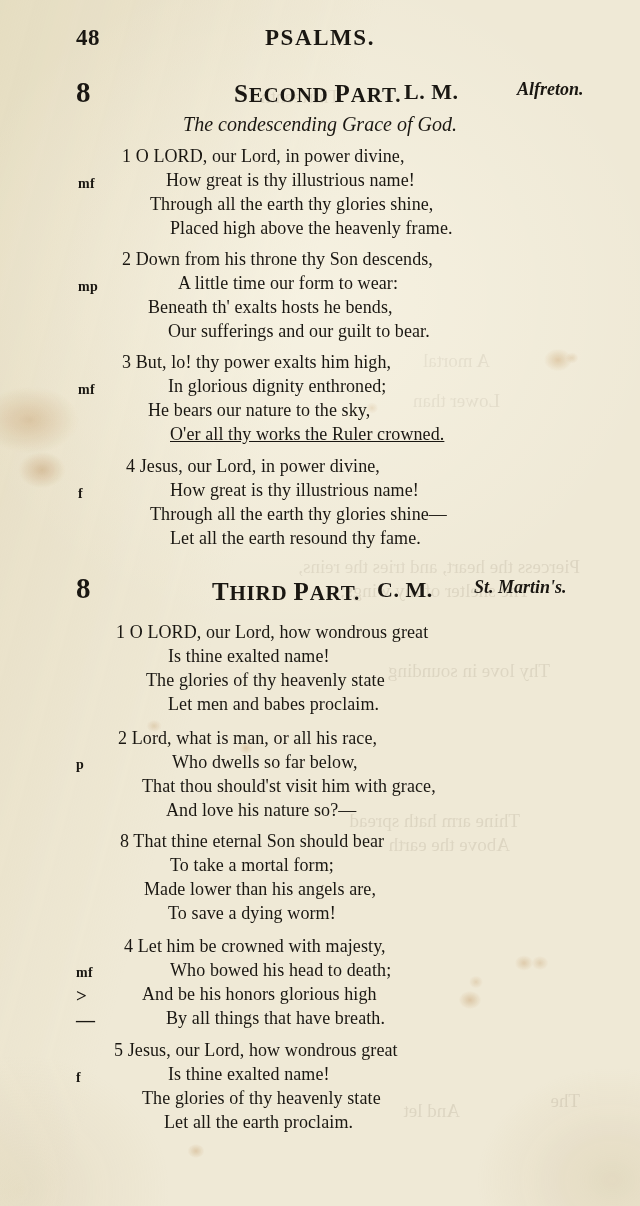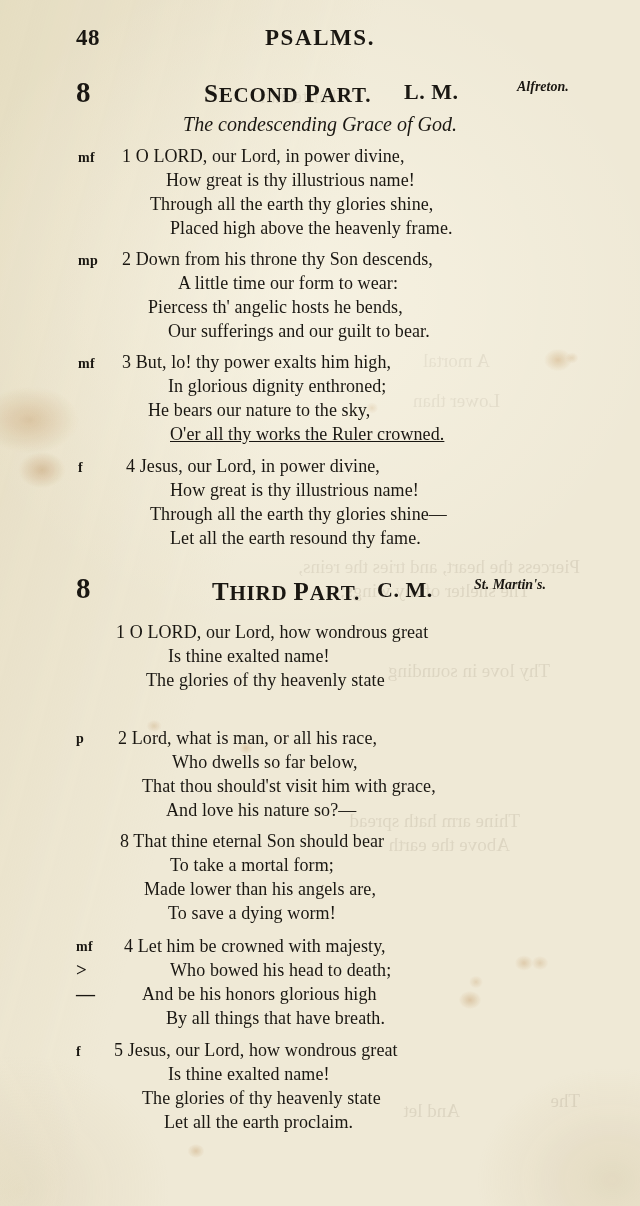--- a/index.html
+++ b/index.html
@@ -94,40 +94,41 @@
     font-weight: 700;
     letter-spacing: .8px;
   }
   .part-label .cap { font-size: 25px; }
   .meter {
     font-size: 22px;
     font-weight: 700;
     letter-spacing: .5px;
   }
   .tune {
-    font-size: 14px;
+    font-size: 18px;
     font-weight: 700;
     font-style: italic;
   }
   .subtitle {
     left: 0; right: 0;
     text-align: center;
     font-size: 20px;
     font-style: italic;
   }
 
   .verse-line {
     font-size: 18px;
     line-height: 24px;
     letter-spacing: .1px;
   }
   .dyn {
     font-size: 14px;
     font-weight: 700;
     letter-spacing: .3px;
+    margin-top: 26px;
   }
   .dyn.sym { font-size: 19px; font-weight: 700; }
   .dyn.dash { font-size: 19px; font-weight: 700; }
 
   
   #content { text-rendering: optimizeLegibility; }
 </style>
 </head>
 <body>
 
@@ -149,37 +150,37 @@
   <div id="paper-texture"></div>
   <div id="paper-lighten"></div>
 
   <div id="content">
 
     <div class="abs page-num">48</div>
     <div class="abs running-head">PSALMS.</div>
 
     <div class="abs hymn-num" style="left:76px; top:76px;">8</div>
 
-    <div class="abs part-label" style="left:204px; top:80px;"><span class="cap">S</span><span>ECOND </span><span class="cap">P</span><span>ART.</span></div>
+    <div class="abs part-label" style="left:234px; top:80px;"><span class="cap">S</span><span>ECOND </span><span class="cap">P</span><span>ART.</span></div>
 
     <div class="abs meter" style="left:404px; top:79px;">L. M.</div>
     <div class="abs tune" style="left:517px; top:79px;">Alfreton.</div>
 
     <div class="abs subtitle" style="top:113px;">The condescending Grace of God.</div>
 
     <div class="abs dyn" style="left:78px; top:150px;">mf</div>
     <div class="abs verse-line" style="left:122px; top:144px;">1 O LORD, our Lord, in power divine,</div>
     <div class="abs verse-line" style="left:166px; top:168px;">How great is thy illustrious name!</div>
     <div class="abs verse-line" style="left:150px; top:192px;">Through all the earth thy glories shine,</div>
     <div class="abs verse-line" style="left:170px; top:216px;">Placed high above the heavenly frame.</div>
 
     <div class="abs dyn" style="left:78px; top:253px;">mp</div>
     <div class="abs verse-line" style="left:122px; top:247px;">2 Down from his throne thy Son descends,</div>
     <div class="abs verse-line" style="left:178px; top:271px;">A little time our form to wear:</div>
-    <div class="abs verse-line" style="left:148px; top:295px;">Piercess th' angelic hosts he bends,</div>
+    <div class="abs verse-line" style="left:148px; top:295px;">Beneath th' exalts hosts he bends,</div>
     <div class="abs verse-line" style="left:168px; top:319px;">Our sufferings and our guilt to bear.</div>
 
     <div class="abs dyn" style="left:78px; top:356px;">mf</div>
     <div class="abs verse-line" style="left:122px; top:350px;">3 But, lo! thy power exalts him high,</div>
     <div class="abs verse-line" style="left:168px; top:374px;">In glorious dignity enthroned;</div>
     <div class="abs verse-line" style="left:148px; top:398px;">He bears our nature to the sky,</div>
     <div class="abs verse-line" style="left:170px; top:422px;text-decoration:underline;">O'er all thy works the Ruler crowned.</div>
 
     <div class="abs dyn" style="left:78px; top:460px;">f</div>
     <div class="abs verse-line" style="left:126px; top:454px;">4 Jesus, our Lord, in power divine,</div>
@@ -190,20 +191,21 @@
     <div class="abs hymn-num" style="left:76px; top:572px;">8</div>
 
     <div class="abs part-label" style="left:212px; top:578px;"><span class="cap">T</span><span>HIRD </span><span class="cap">P</span><span>ART.</span></div>
 
     <div class="abs meter" style="left:377px; top:577px;">C. M.</div>
     <div class="abs tune" style="left:474px; top:577px;">St. Martin's.</div>
 
     <div class="abs verse-line" style="left:116px; top:620px;">1 O LORD, our Lord, how wondrous great</div>
     <div class="abs verse-line" style="left:168px; top:644px;">Is thine exalted name!</div>
     <div class="abs verse-line" style="left:146px; top:668px;">The glories of thy heavenly state</div>
+    <div class="abs verse-line" style="left:168px; top:692px;">Let men and babes proclaim.</div>
 
     <div class="abs dyn" style="left:76px; top:731px;">p</div>
     <div class="abs verse-line" style="left:118px; top:726px;">2 Lord, what is man, or all his race,</div>
     <div class="abs verse-line" style="left:172px; top:750px;">Who dwells so far below,</div>
     <div class="abs verse-line" style="left:142px; top:774px;">That thou should'st visit him with grace,</div>
     <div class="abs verse-line" style="left:166px; top:798px;">And love his nature so?—</div>
 
     <div class="abs verse-line" style="left:120px; top:829px;">8 That thine eternal Son should bear</div>
     <div class="abs verse-line" style="left:170px; top:853px;">To take a mortal form;</div>
     <div class="abs verse-line" style="left:144px; top:877px;">Made lower than his angels are,</div>

